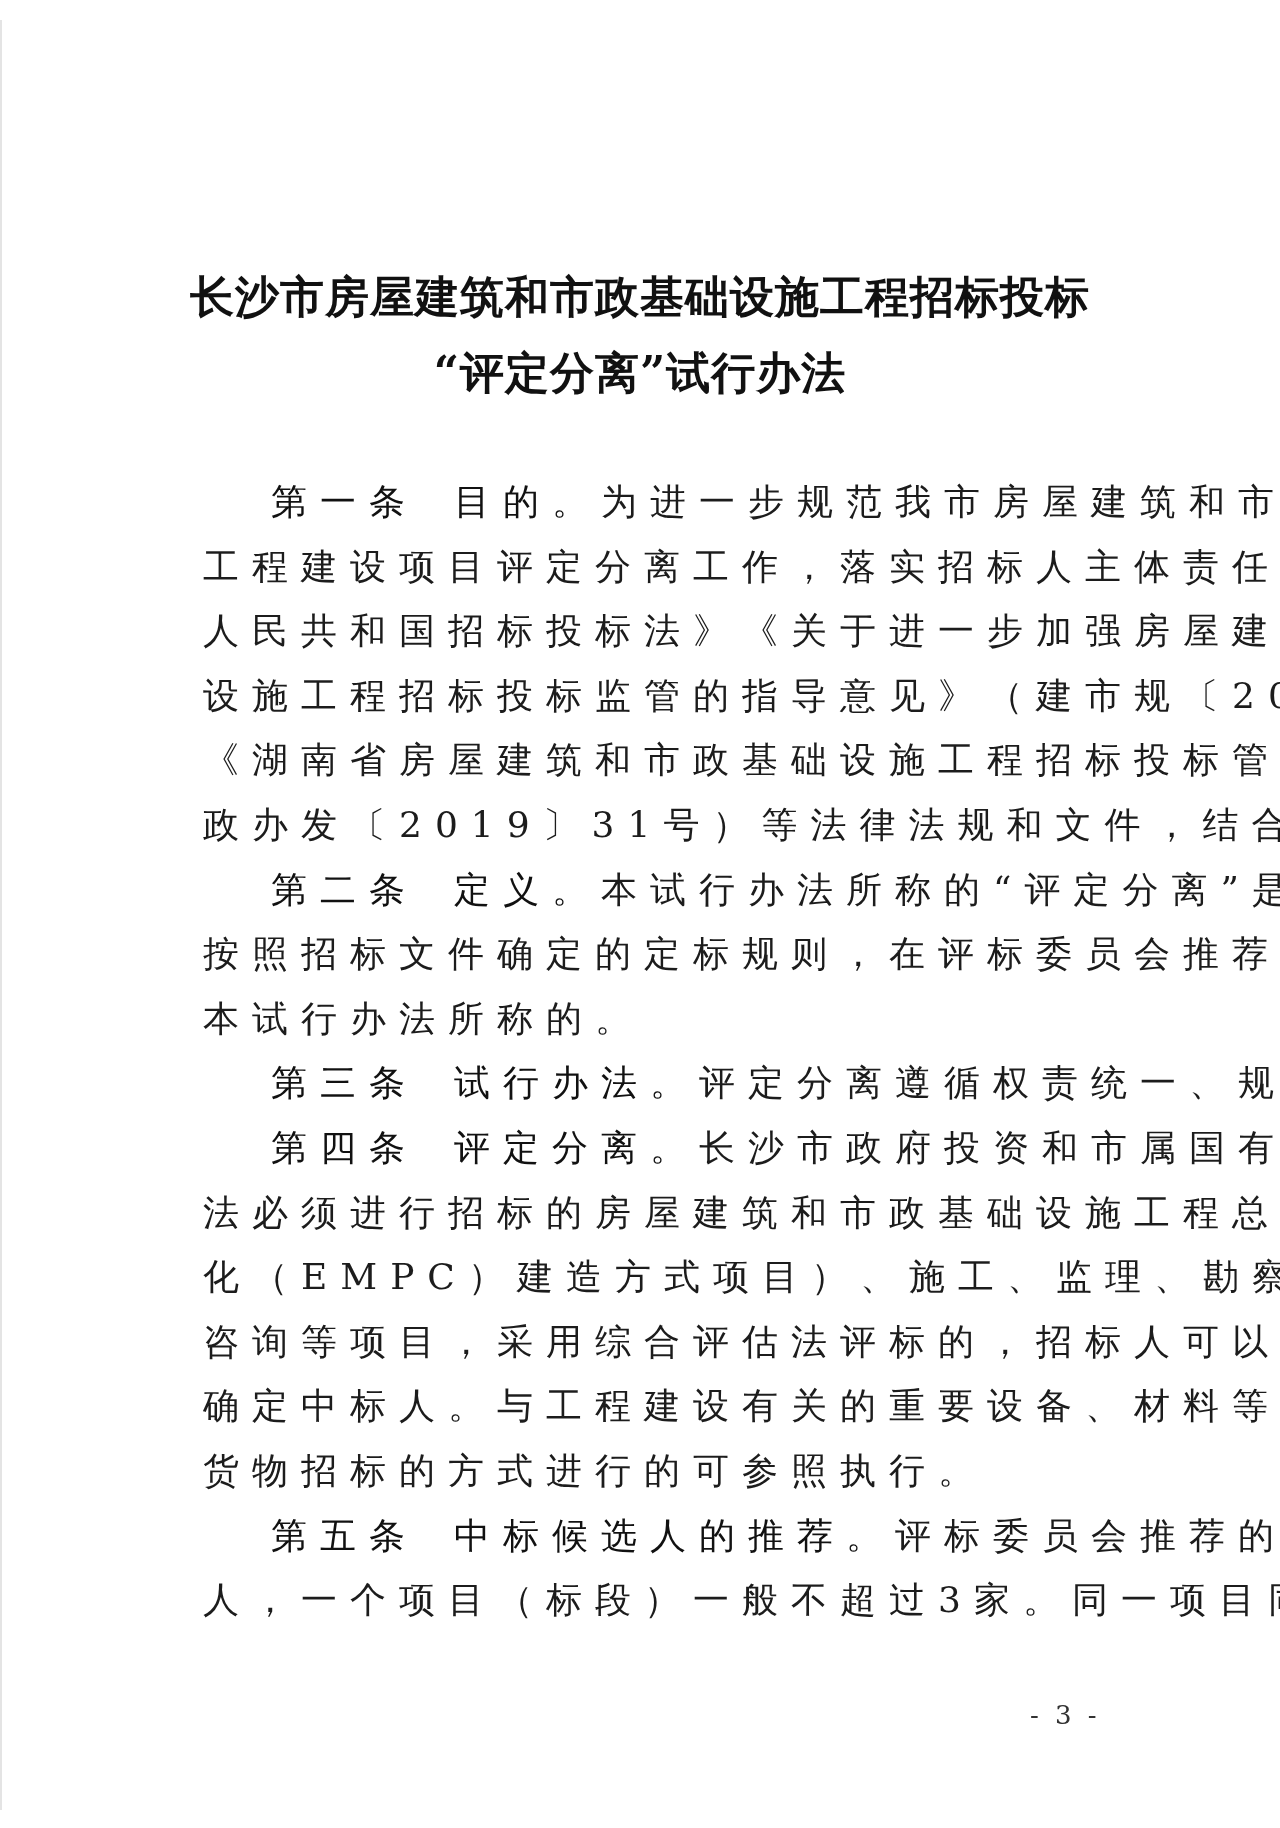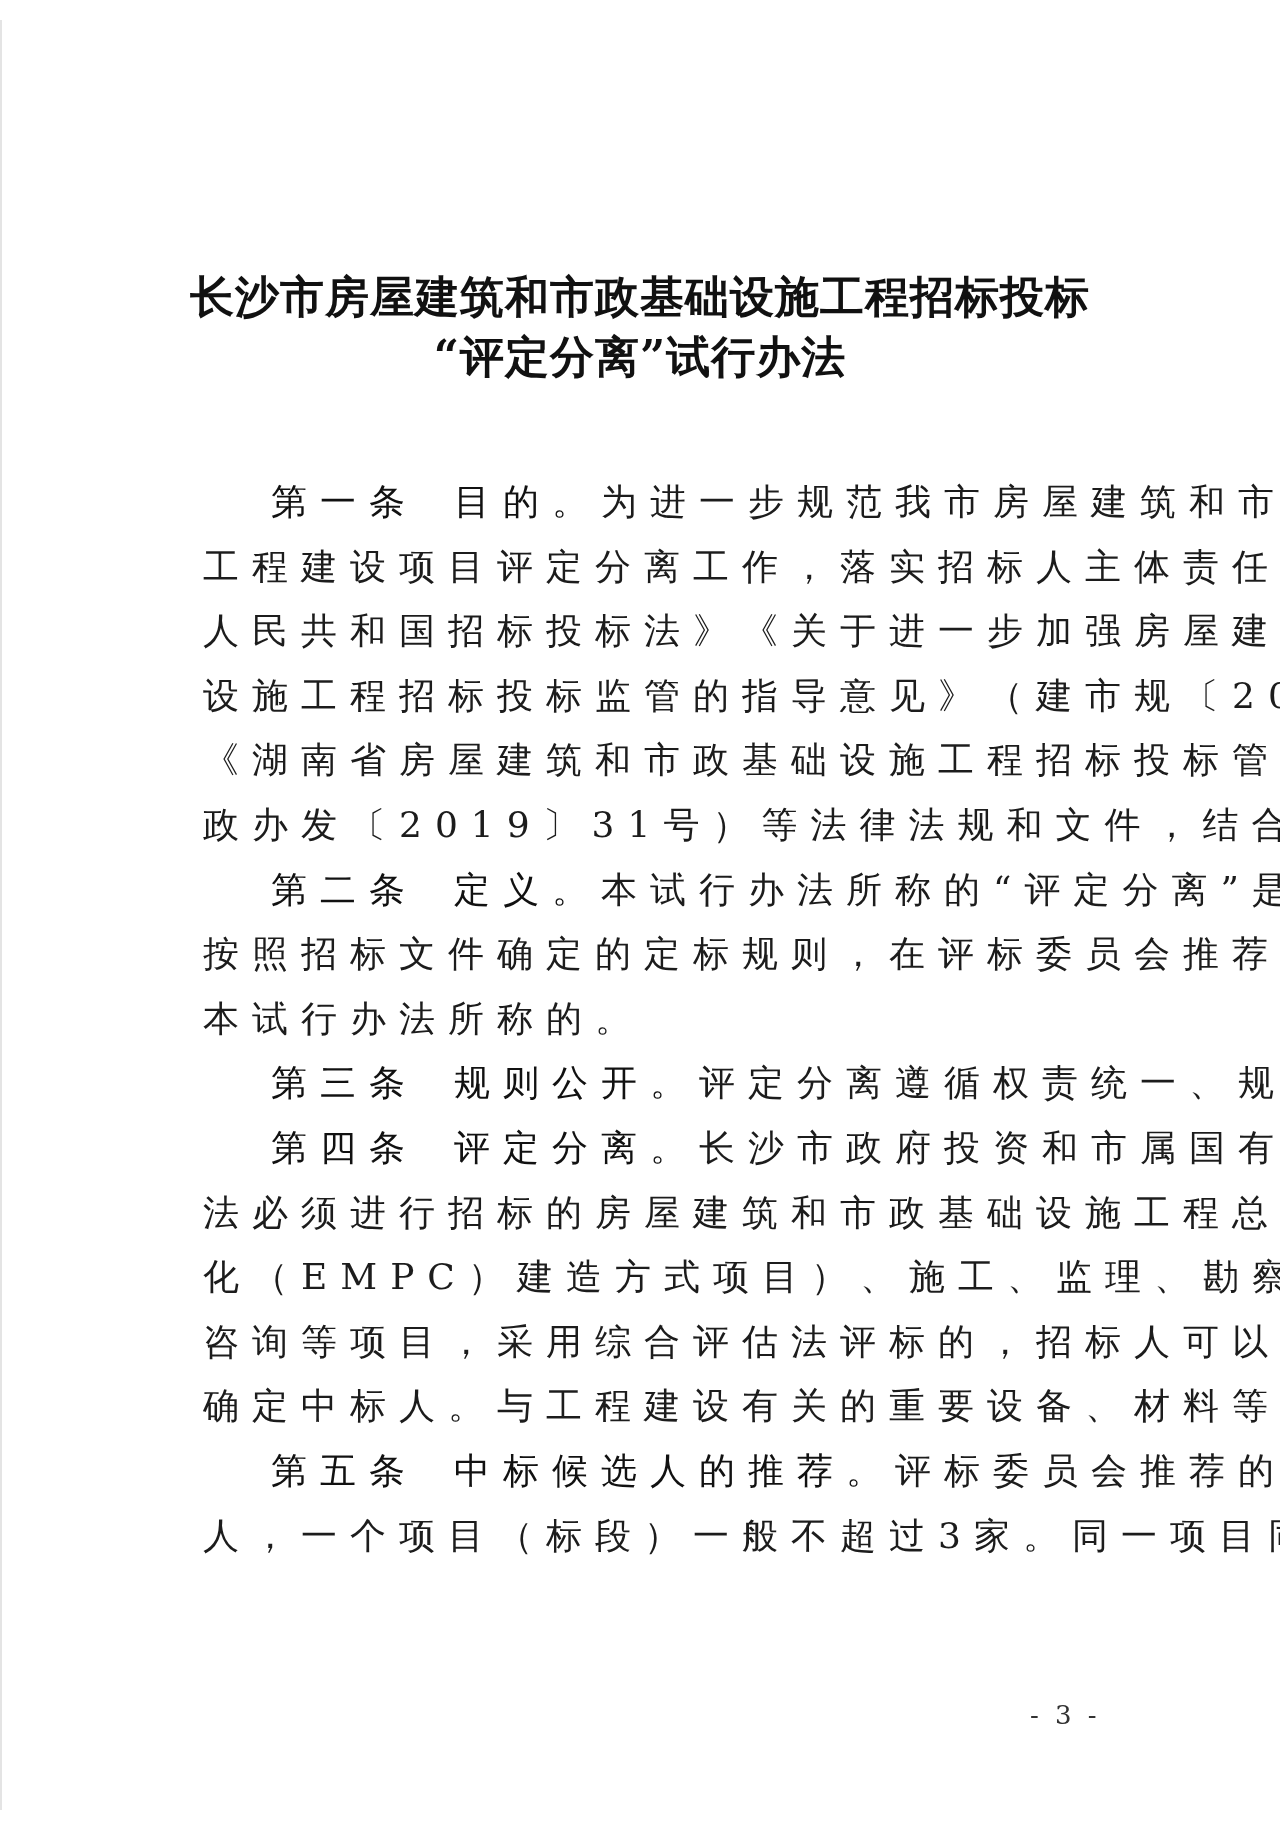--- a/index.html
+++ b/index.html
@@ -9,21 +9,21 @@
     font-family: "DejaVu Serif", "Liberation Serif", serif;
     color: #1a1a1a;
   }
   .edge { position: absolute; left: 0; top: 20px; width: 2px; height: 1790px; background: #e4e4e4; }
   .title {
     position: absolute; left: 0; width: 1280px; text-align: center;
     font-family: "DejaVu Serif", serif; font-weight: bold;
     font-size: 44px; color: #111; letter-spacing: 1px;
   }
   .t1 { top: 268px; }
-  .t2 { top: 328px; }
+  .t2 { top: 344px; }
   .body {
     position: absolute; left: 203px; top: 470px; width: 900px;
   }
   .line {
     height: 64.6px; line-height: 64.6px; font-size: 36px;
     white-space: nowrap; letter-spacing: 13px; color: #1c1c1c;
   }
   .line.ind { padding-left: 68px; }
   .head { font-weight: normal; color: #111; }
   .gap { display: inline-block; width: 36px; }
@@ -51,30 +51,31 @@
   <div class="line">《湖南省房屋建筑和市政基础设施工程招标投标管理办法》（湘</div>
   <div class="line">政办发〔2019〕31号）等法律法规和文件，结合我市实际，制</div>
 
   <div class="line ind">
     <span class="head">第二条</span><span class="gap"></span><span class="head">定义。</span><span>本试行办法所称的“评定分离”是指招标人</span>
   </div>
   <div class="line">按照招标文件确定的定标规则，在评标委员会推荐的中标候选人</div>
   <div class="line">本试行办法所称的。</div>
 
   <div class="line ind">
-    <span class="head">第三条</span><span class="gap"></span><span class="head">规则公开。</span><span>评定分离遵循权责统一、规则公开、竞</span>
+    <span class="head">第三条</span><span class="gap"></span><span class="head">试行办法。</span><span>评定分离遵循权责统一、规则公开、竞</span>
   </div>
 
   <div class="line ind">
     <span class="head">第四条</span><span class="gap"></span><span class="head">评定分离。</span><span>长沙市政府投资和市属国有企业投资依</span>
   </div>
   <div class="line">法必须进行招标的房屋建筑和市政基础设施工程总承包（含一体</div>
   <div class="line">化（EMPC）建造方式项目）、施工、监理、勘察、设计、全过程</div>
   <div class="line">咨询等项目，采用综合评估法评标的，招标人可以采用评定分离</div>
   <div class="line">确定中标人。与工程建设有关的重要设备、材料等的采购，按照</div>
+  <div class="line">货物招标的方式进行的可参照执行。</div>
 
   <div class="line ind">
     <span class="head">第五条</span><span class="gap"></span><span class="head">中标候选人的推荐。</span><span>评标委员会推荐的中标候选</span>
   </div>
   <div class="line">人，一个项目（标段）一般不超过3家。同一项目同一类型工程</div>
 </div>
 
 <div class="pagenum">- 3 -</div>
 
 </body></html>

